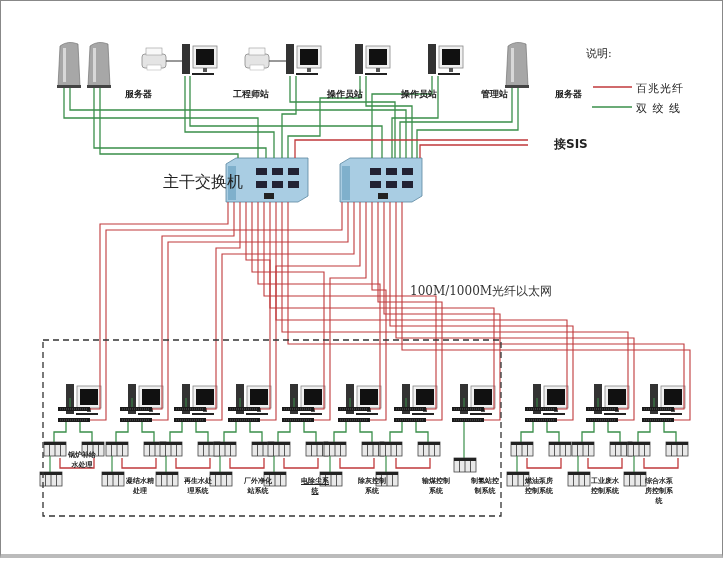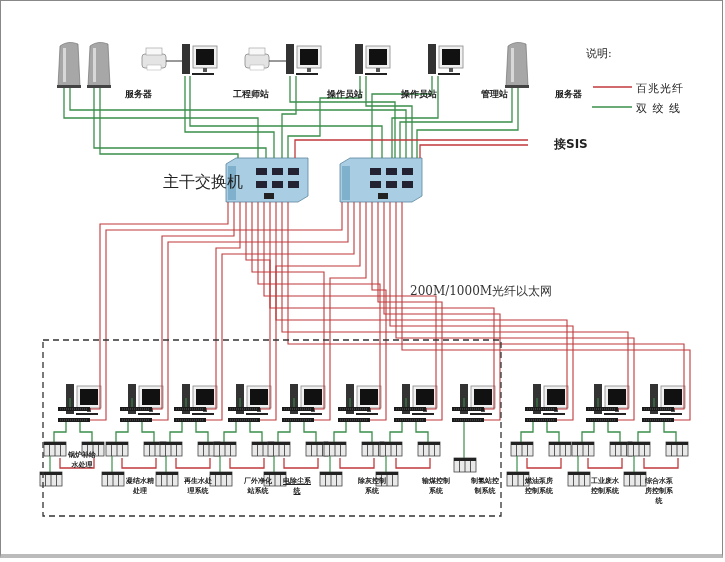--- a/index.html
+++ b/index.html
@@ -578,27 +578,27 @@
 <div class="legend-txt" style="left:636px;top:101px;">双 绞 线</div>
 
 <div class="lbl" style="left:102px;top:88px;">服务器</div>
 <div class="lbl" style="left:210px;top:88px;">工程师站</div>
 <div class="lbl" style="left:304px;top:88px;">操作员站</div>
 <div class="lbl" style="left:378px;top:88px;">操作员站</div>
 <div class="lbl" style="left:458px;top:88px;">管理站</div>
 <div class="lbl" style="left:532px;top:88px;">服务器</div>
 <div class="lbl" style="left:531px;top:136px;font-size:12px;">接SIS</div>
 <div class="sw-label">主干交换机</div>
-<div class="net-label">200M/1000M光纤以太网</div>
+<div class="net-label">100M/1000M光纤以太网</div>
 
 <div id="sublabels">
     <div class="sub" style="left: 65px; top: 450px;">锅炉补给水处理</div>
     <div class="sub" style="left: 123px; top: 476px;">凝结水精处理</div>
     <div class="sub" style="left: 181px; top: 476px;">再生水处理系统</div>
     <div class="sub" style="left: 241px; top: 476px;">厂外净化站系统</div>
-    <div class="sub" style="left: 280px; top: 476px; text-decoration: underline;">电除尘系统</div>
+    <div class="sub" style="left: 298px; top: 476px; text-decoration: underline;">电除尘系统</div>
     <div class="sub" style="left: 355px; top: 476px;">除灰控制系统</div>
     <div class="sub" style="left: 410px; top: 476px; margin-left: 9px;">输煤控制系统</div>
     <div class="sub" style="left: 468px; top: 476px;">制氢站控制系统</div>
     <div class="sub" style="left: 522px; top: 476px;">燃油泵房控制系统</div>
     <div class="sub" style="left: 588px; top: 476px;">工业废水控制系统</div>
     <div class="sub" style="left: 642px; top: 476px;">综合水泵房控制系统</div>
   </div>
 
 </body></html>

